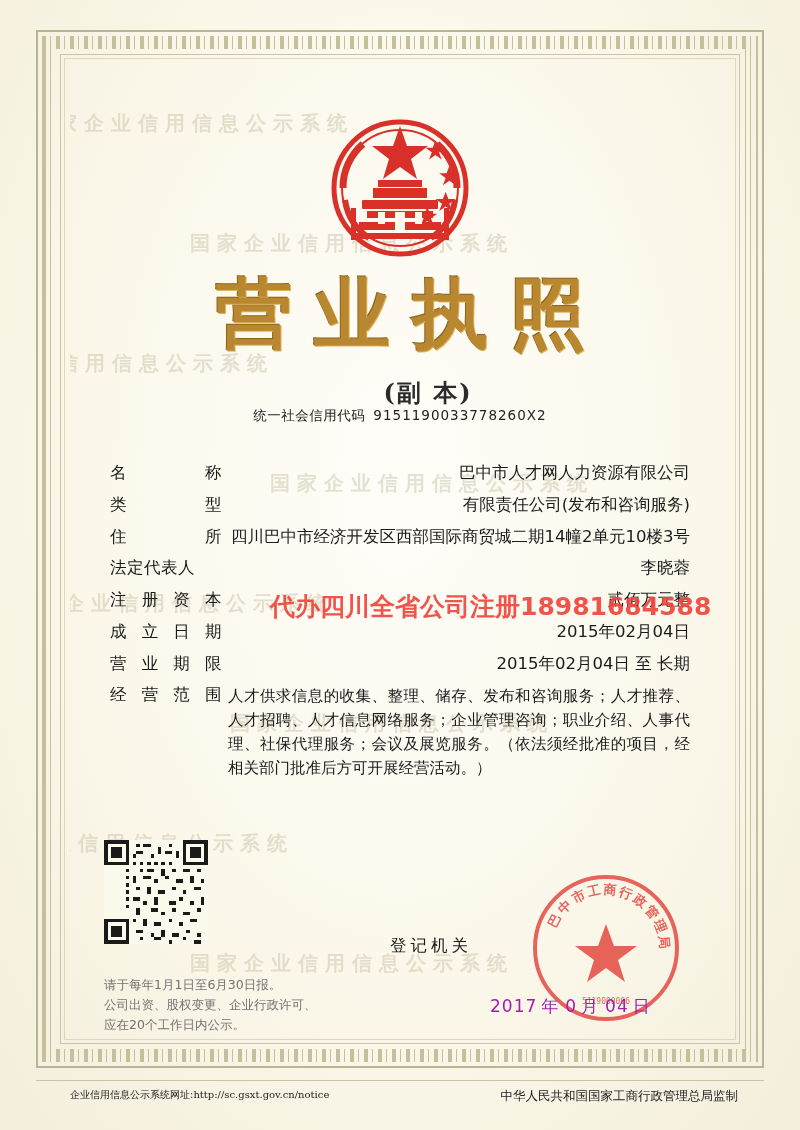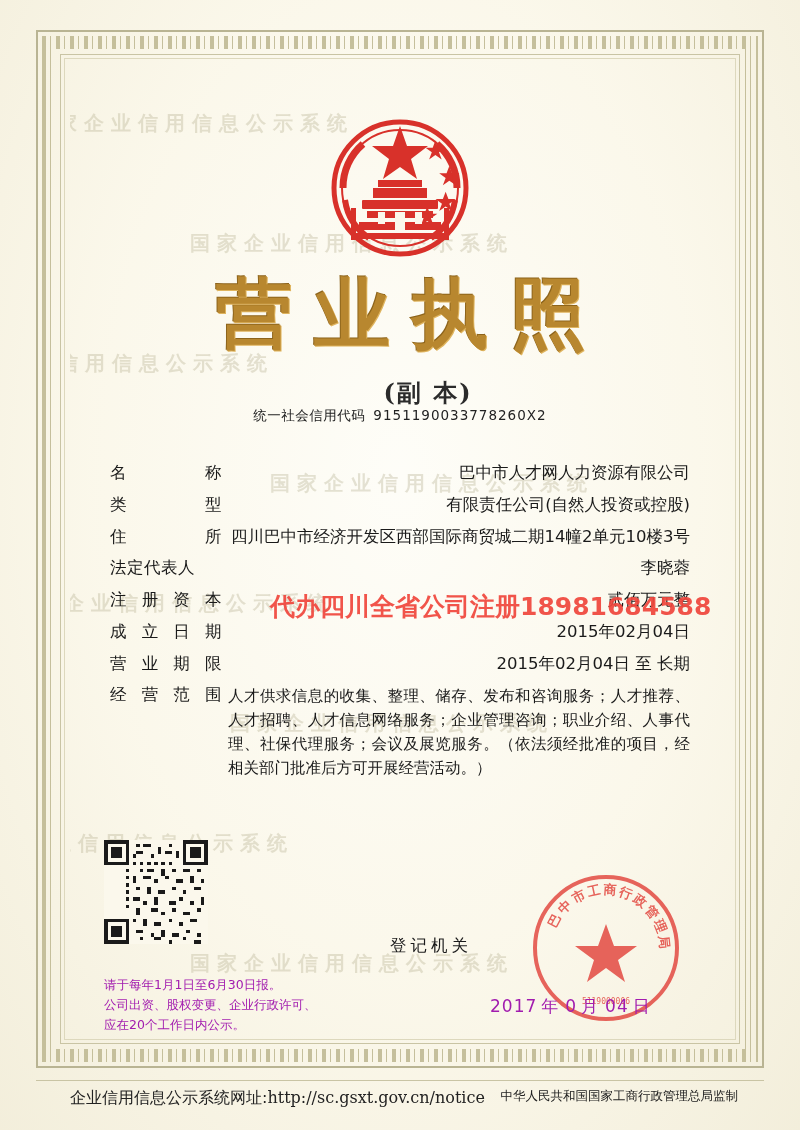--- a/index.html
+++ b/index.html
@@ -236,21 +236,21 @@
     height: 152px;
     opacity: 0.82;
   }
   
   .notes {
     position: absolute;
     left: 104px;
     top: 975px;
     font-size: 12.5px;
     line-height: 1.6;
-    color: #a21caf;
+    color: #737373;
     font-family: "DejaVu Sans", sans-serif;
   }
   
   .footer {
     position: absolute;
     left: 0;
     right: 0;
     bottom: 18px;
     height: 24px;
   }
@@ -258,21 +258,21 @@
     position: absolute;
     left: 36px;
     right: 36px;
     top: -8px;
     border-top: 1px solid #c9c4a4;
   }
   .footer-left {
     position: absolute;
     left: 70px;
     top: 0;
-    font-size: 16px;
+    font-size: 10px;
     color: #222;
     font-family: "DejaVu Sans", sans-serif;
   }
   .footer-left .url {
     font-family: "DejaVu Serif", serif;
     letter-spacing: 0px;
   }
   .footer-right {
     position: absolute;
     right: 62px;
@@ -353,21 +353,21 @@
           <span>名</span>
           <span>称</span>
         </div>
       <div class="value">巴中市人才网人力资源有限公司</div>
     </div>
     <div class="row">
       <div class="label spaced">
           <span>类</span>
           <span>型</span>
         </div>
-      <div class="value">有限责任公司(自然人投资或控股)</div>
+      <div class="value">有限责任公司(发布和咨询服务)</div>
     </div>
     <div class="row">
       <div class="label spaced">
           <span>住</span>
           <span>所</span>
         </div>
       <div class="value">四川巴中市经济开发区西部国际商贸城二期14幢2单元10楼3号</div>
     </div>
     <div class="row">
       <div class="label">法定代表人</div>

